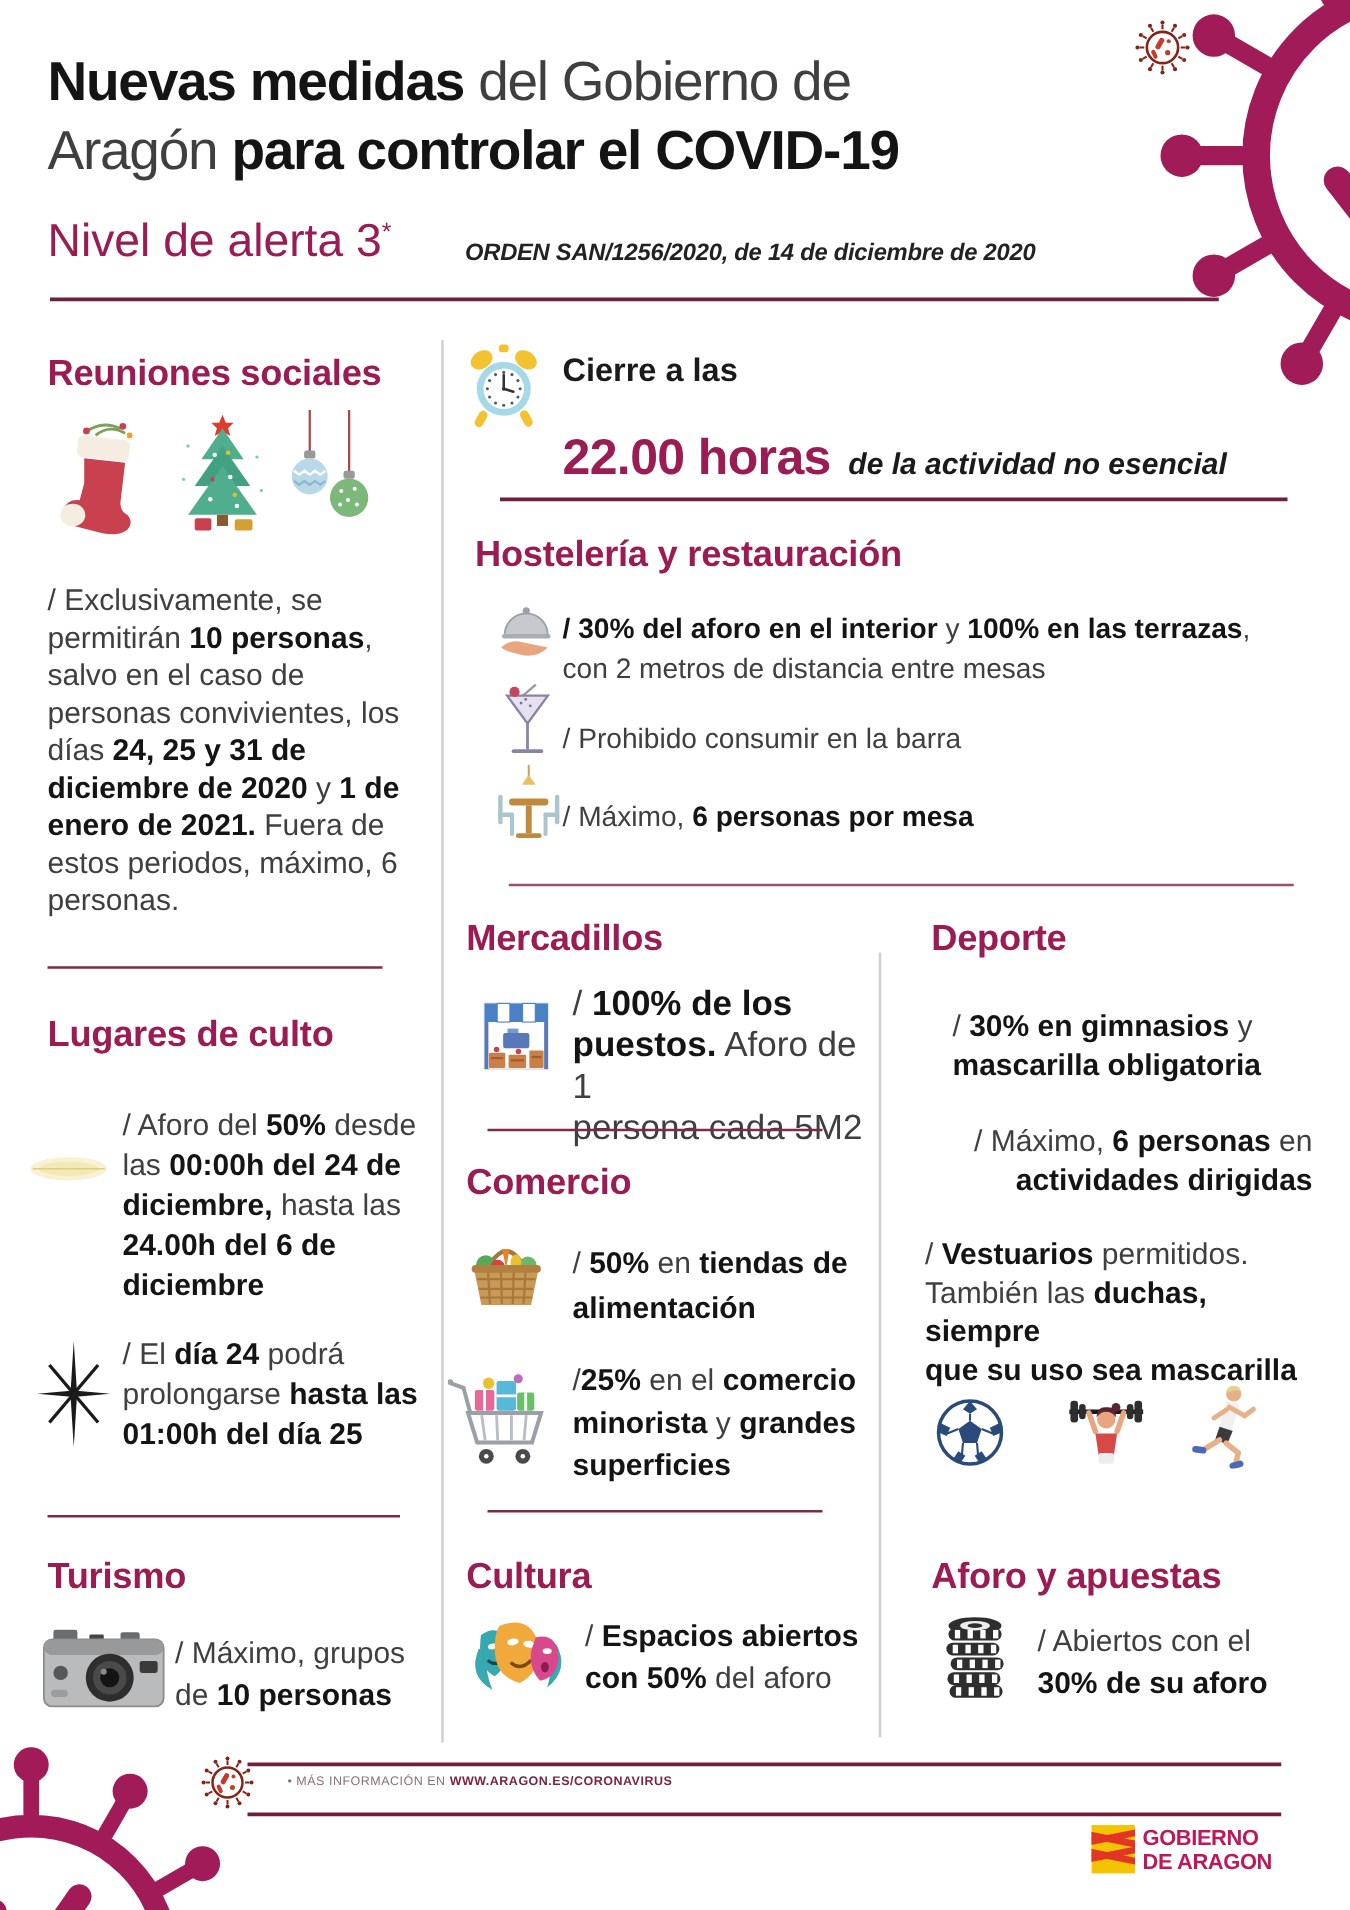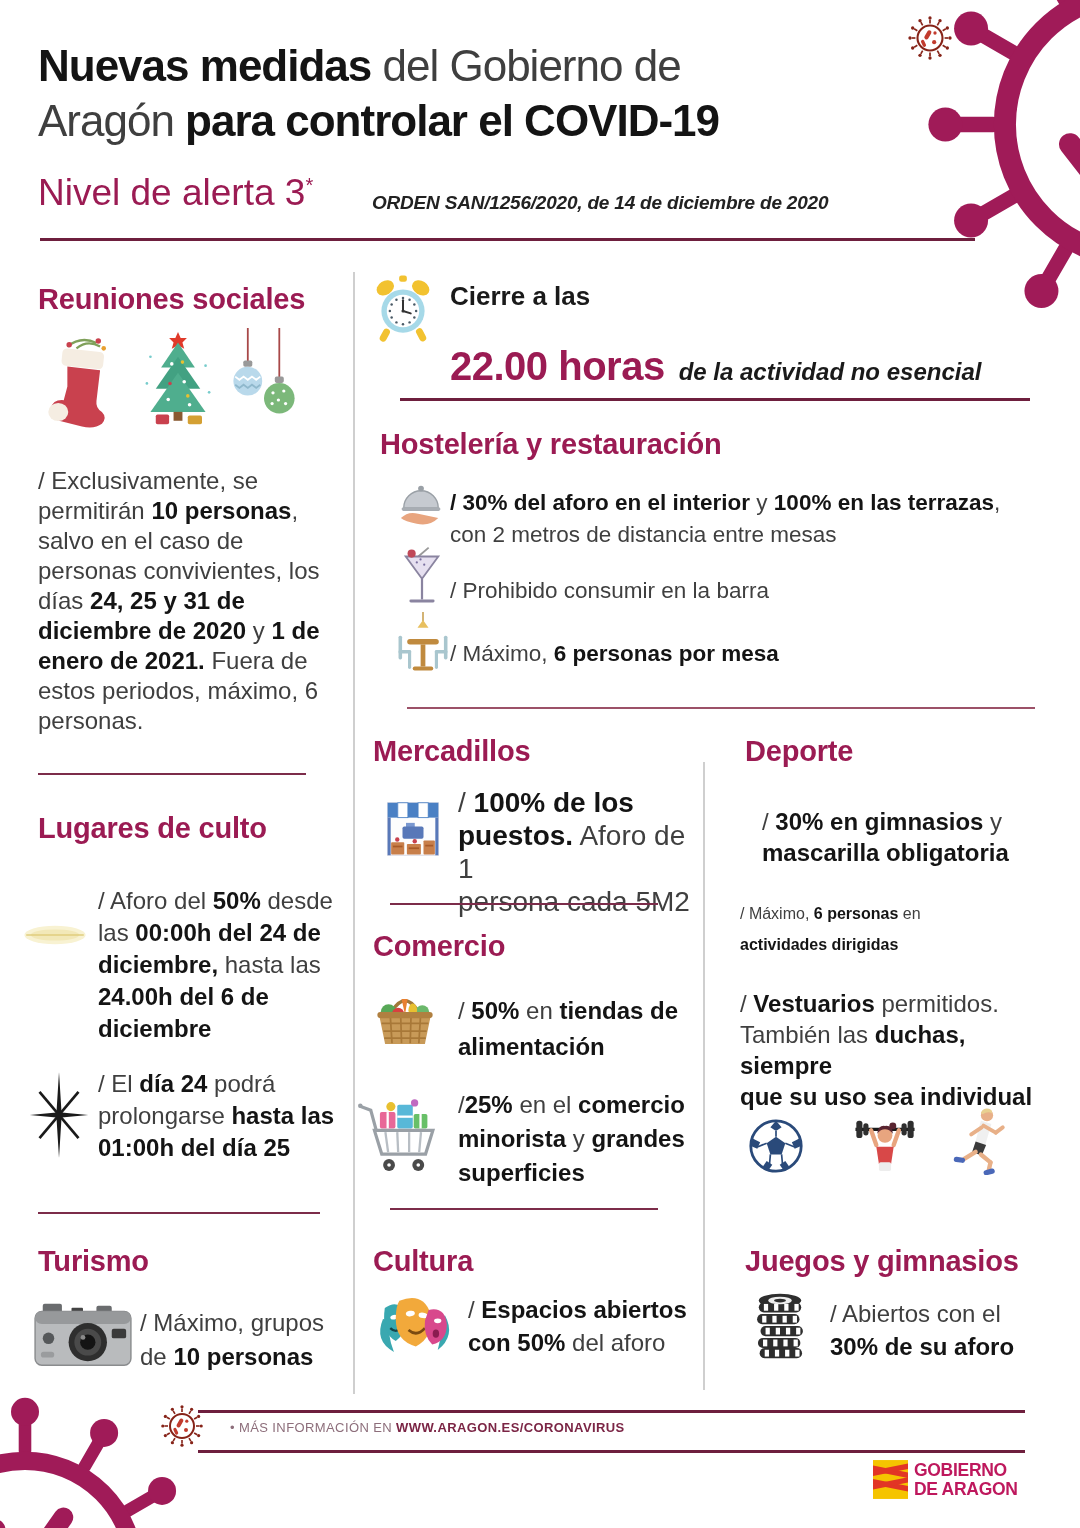--- a/index.html
+++ b/index.html
@@ -15,21 +15,21 @@
   .rich span{color:#3F3F3F;}
   .rich b{color:#141414;font-weight:700;}
   .hr{background:#6E1F3E;}
   .hr-soft{background:#7C2C4A;}
   .hr-pink{background:#9C5168;}
   .vr{background:#CFCFCF;}
   .closure-intro{font-size:26px;font-weight:700;color:#1a1a1a;}
   .closure-line{display:flex;align-items:baseline;gap:14px;margin-top:36px;}
   .closure-time{font-size:40px;font-weight:700;color:#9B1B53;letter-spacing:-0.5px;}
   .closure-scope{font-size:24px;font-weight:700;color:#1a1a1a;font-style:italic;}
-  .footer-info{font-size:13px;letter-spacing:0.4px;color:#8D6E7B;text-align:right;}
+  .footer-info{font-size:10px;letter-spacing:0.4px;color:#8D6E7B;text-align:right;}
   .footer-info .url{color:#7B2545;font-weight:700;}
   .gov-text{font-size:17.5px;line-height:18.5px;font-weight:700;color:#be185d;letter-spacing:-0.3px;}
 </style>
 </head>
 <body>
 
 <svg width="0" height="0" style="position:absolute">
   <defs>
     <symbol id="sym-virus-big" viewBox="0 0 250 250">
       <g stroke="#A01B58" stroke-width="9" stroke-linecap="round">
@@ -551,39 +551,39 @@
     </svg>
   <div class="abs rich" style="left:458px;top:993px;width:250px;font-size:24px;line-height:36px;"><span>/ </span><b>50%</b><span> en </span><b>tiendas de</b><br><b>alimentación</b></div>
   <svg class="abs" style="left:358px;top:1092px;width:84px;height:84px;">
       <use href="#sym-cart"></use>
     </svg>
   <div class="abs rich" style="left:458px;top:1088px;width:250px;font-size:24px;line-height:34px;"><span>/</span><b>25%</b><span> en el </span><b>comercio</b><br><b>minorista</b><span> y </span><b>grandes</b><br><b>superficies</b></div>
   <div class="abs hr-soft" style="left:390px;top:1208px;width:268px;height:2px;"></div>
 
   <div class="abs sec-title" style="left:745px;top:735px;">Deporte</div>
   <div class="abs rich" style="left:762px;top:806px;width:310px;font-size:24px;line-height:31px;"><span>/ </span><b>30% en gimnasios</b><span> y</span><br><b>mascarilla obligatoria</b></div>
-  <div class="abs rich" style="left:740px;top:898px;width:310px;font-size:16px;line-height:31px;"><span>/ Máximo, </span><b>6 personas</b><span> en</span><br><b>actividades dirigidas</b></div>
-  <div class="abs rich" style="left:740px;top:988px;width:320px;font-size:24px;line-height:31px;"><span>/ </span><b>Vestuarios</b><span> permitidos.</span><br><span>También las </span><b>duchas, siempre</b><br><b>que su uso sea individual</b></div>
+  <div class="abs rich" style="left:740px;top:898px;width:310px;font-size:24px;line-height:31px;text-align:right;"><span>/ Máximo, </span><b>6 personas</b><span> en</span><br><b>actividades dirigidas</b></div>
+  <div class="abs rich" style="left:740px;top:988px;width:320px;font-size:24px;line-height:31px;"><span>/ </span><b>Vestuarios</b><span> permitidos.</span><br><span>También las </span><b>duchas, siempre</b><br><b>que su uso sea mascarilla</b></div>
   <svg class="abs" style="left:748px;top:1118px;width:56px;height:56px;">
       <use href="#sym-soccer"></use>
     </svg>
   <svg class="abs" style="left:852px;top:1112px;width:66px;height:66px;">
       <use href="#sym-lifter"></use>
     </svg>
   <svg class="abs" style="left:952px;top:1106px;width:56px;height:69px;">
       <use href="#sym-runner"></use>
     </svg>
 
   <div class="abs sec-title" style="left:373px;top:1245px;">Cultura</div>
   <svg class="abs" style="left:372px;top:1288px;width:84px;height:73px;">
       <use href="#sym-masks"></use>
     </svg>
   <div class="abs rich" style="left:468px;top:1293px;width:260px;font-size:24px;line-height:33px;"><span>/ </span><b>Espacios abiertos</b><br><b>con 50%</b><span> del aforo</span></div>
 
-  <div class="abs sec-title" style="left:745px;top:1245px;">Juegos y gimnasios</div>
+  <div class="abs sec-title" style="left:745px;top:1245px;">Aforo y apuestas</div>
   <svg class="abs" style="left:752px;top:1292px;width:56px;height:68px;">
       <use href="#sym-chips"></use>
     </svg>
   <div class="abs rich" style="left:830px;top:1297px;width:230px;font-size:24px;line-height:33px;"><span>/ Abiertos con el</span><br><b>30% de su aforo</b></div>
 
   <div class="abs hr" style="left:198px;top:1410px;width:827px;height:2.5px;"></div>
   <div class="abs footer-info" style="left:230px;top:1420px;">
     <span>•</span>
     <span>MÁS INFORMACIÓN EN </span><span class="url">WWW.ARAGON.ES/CORONAVIRUS</span>
   </div>

